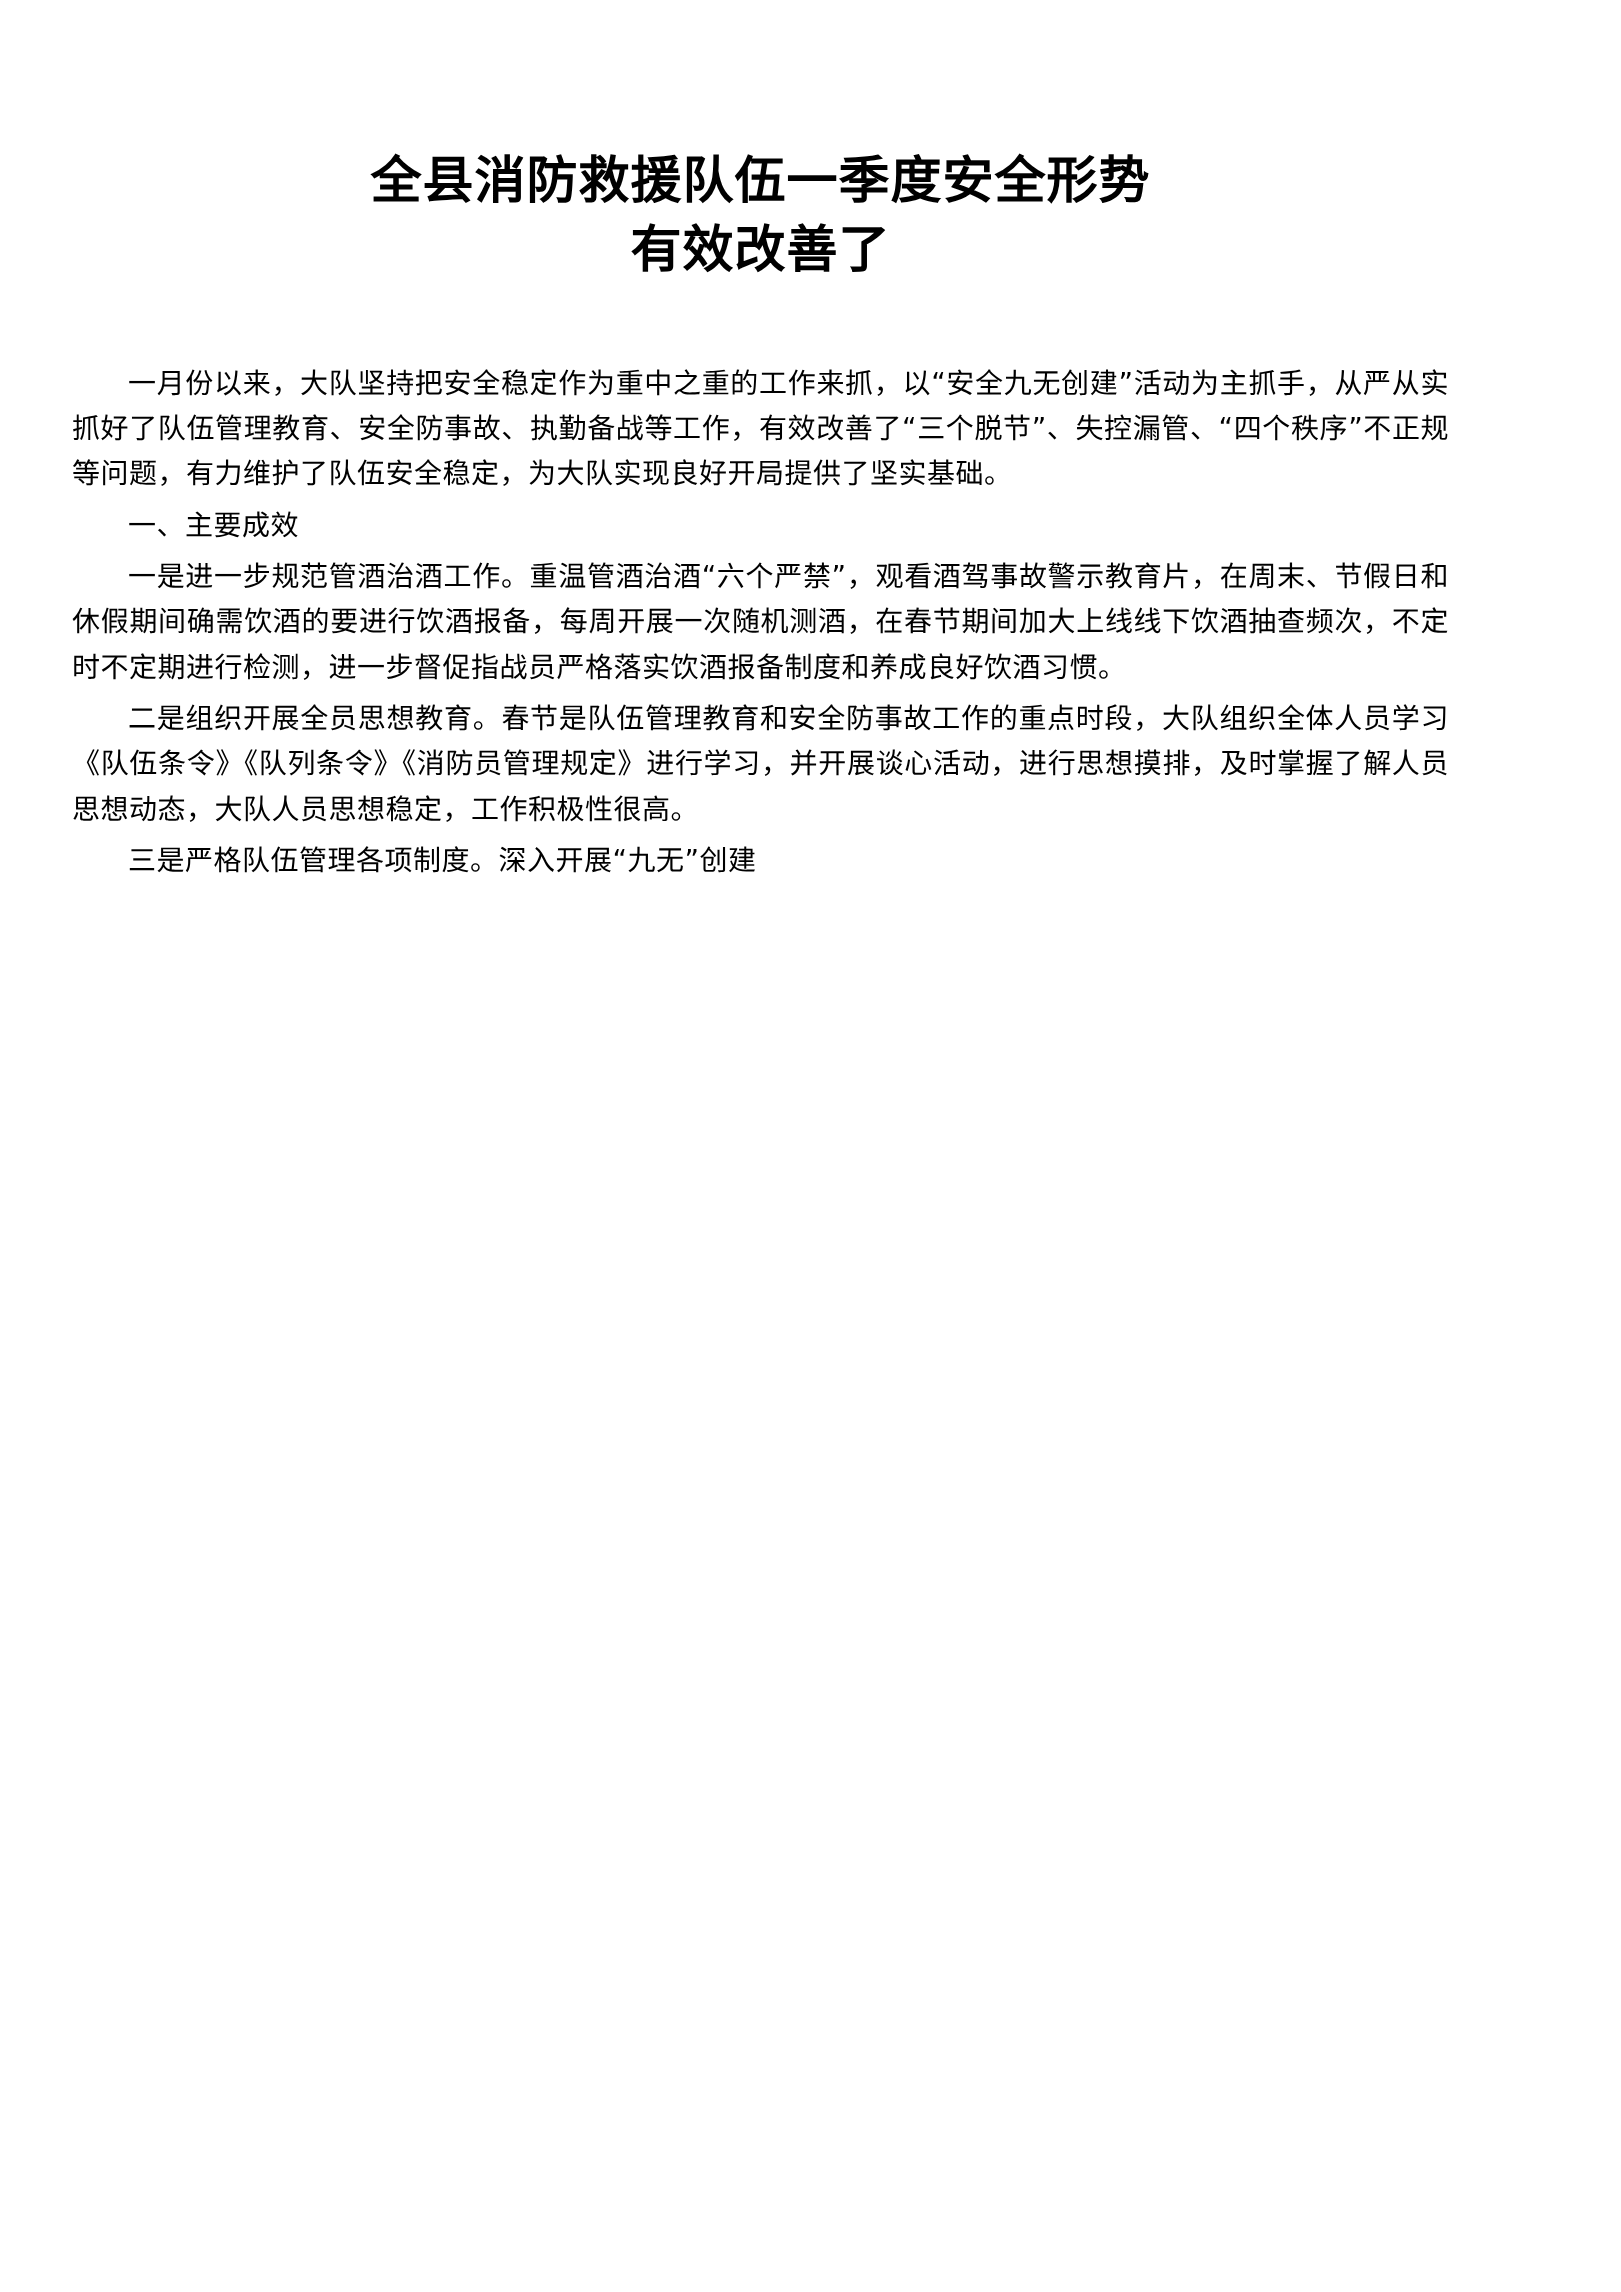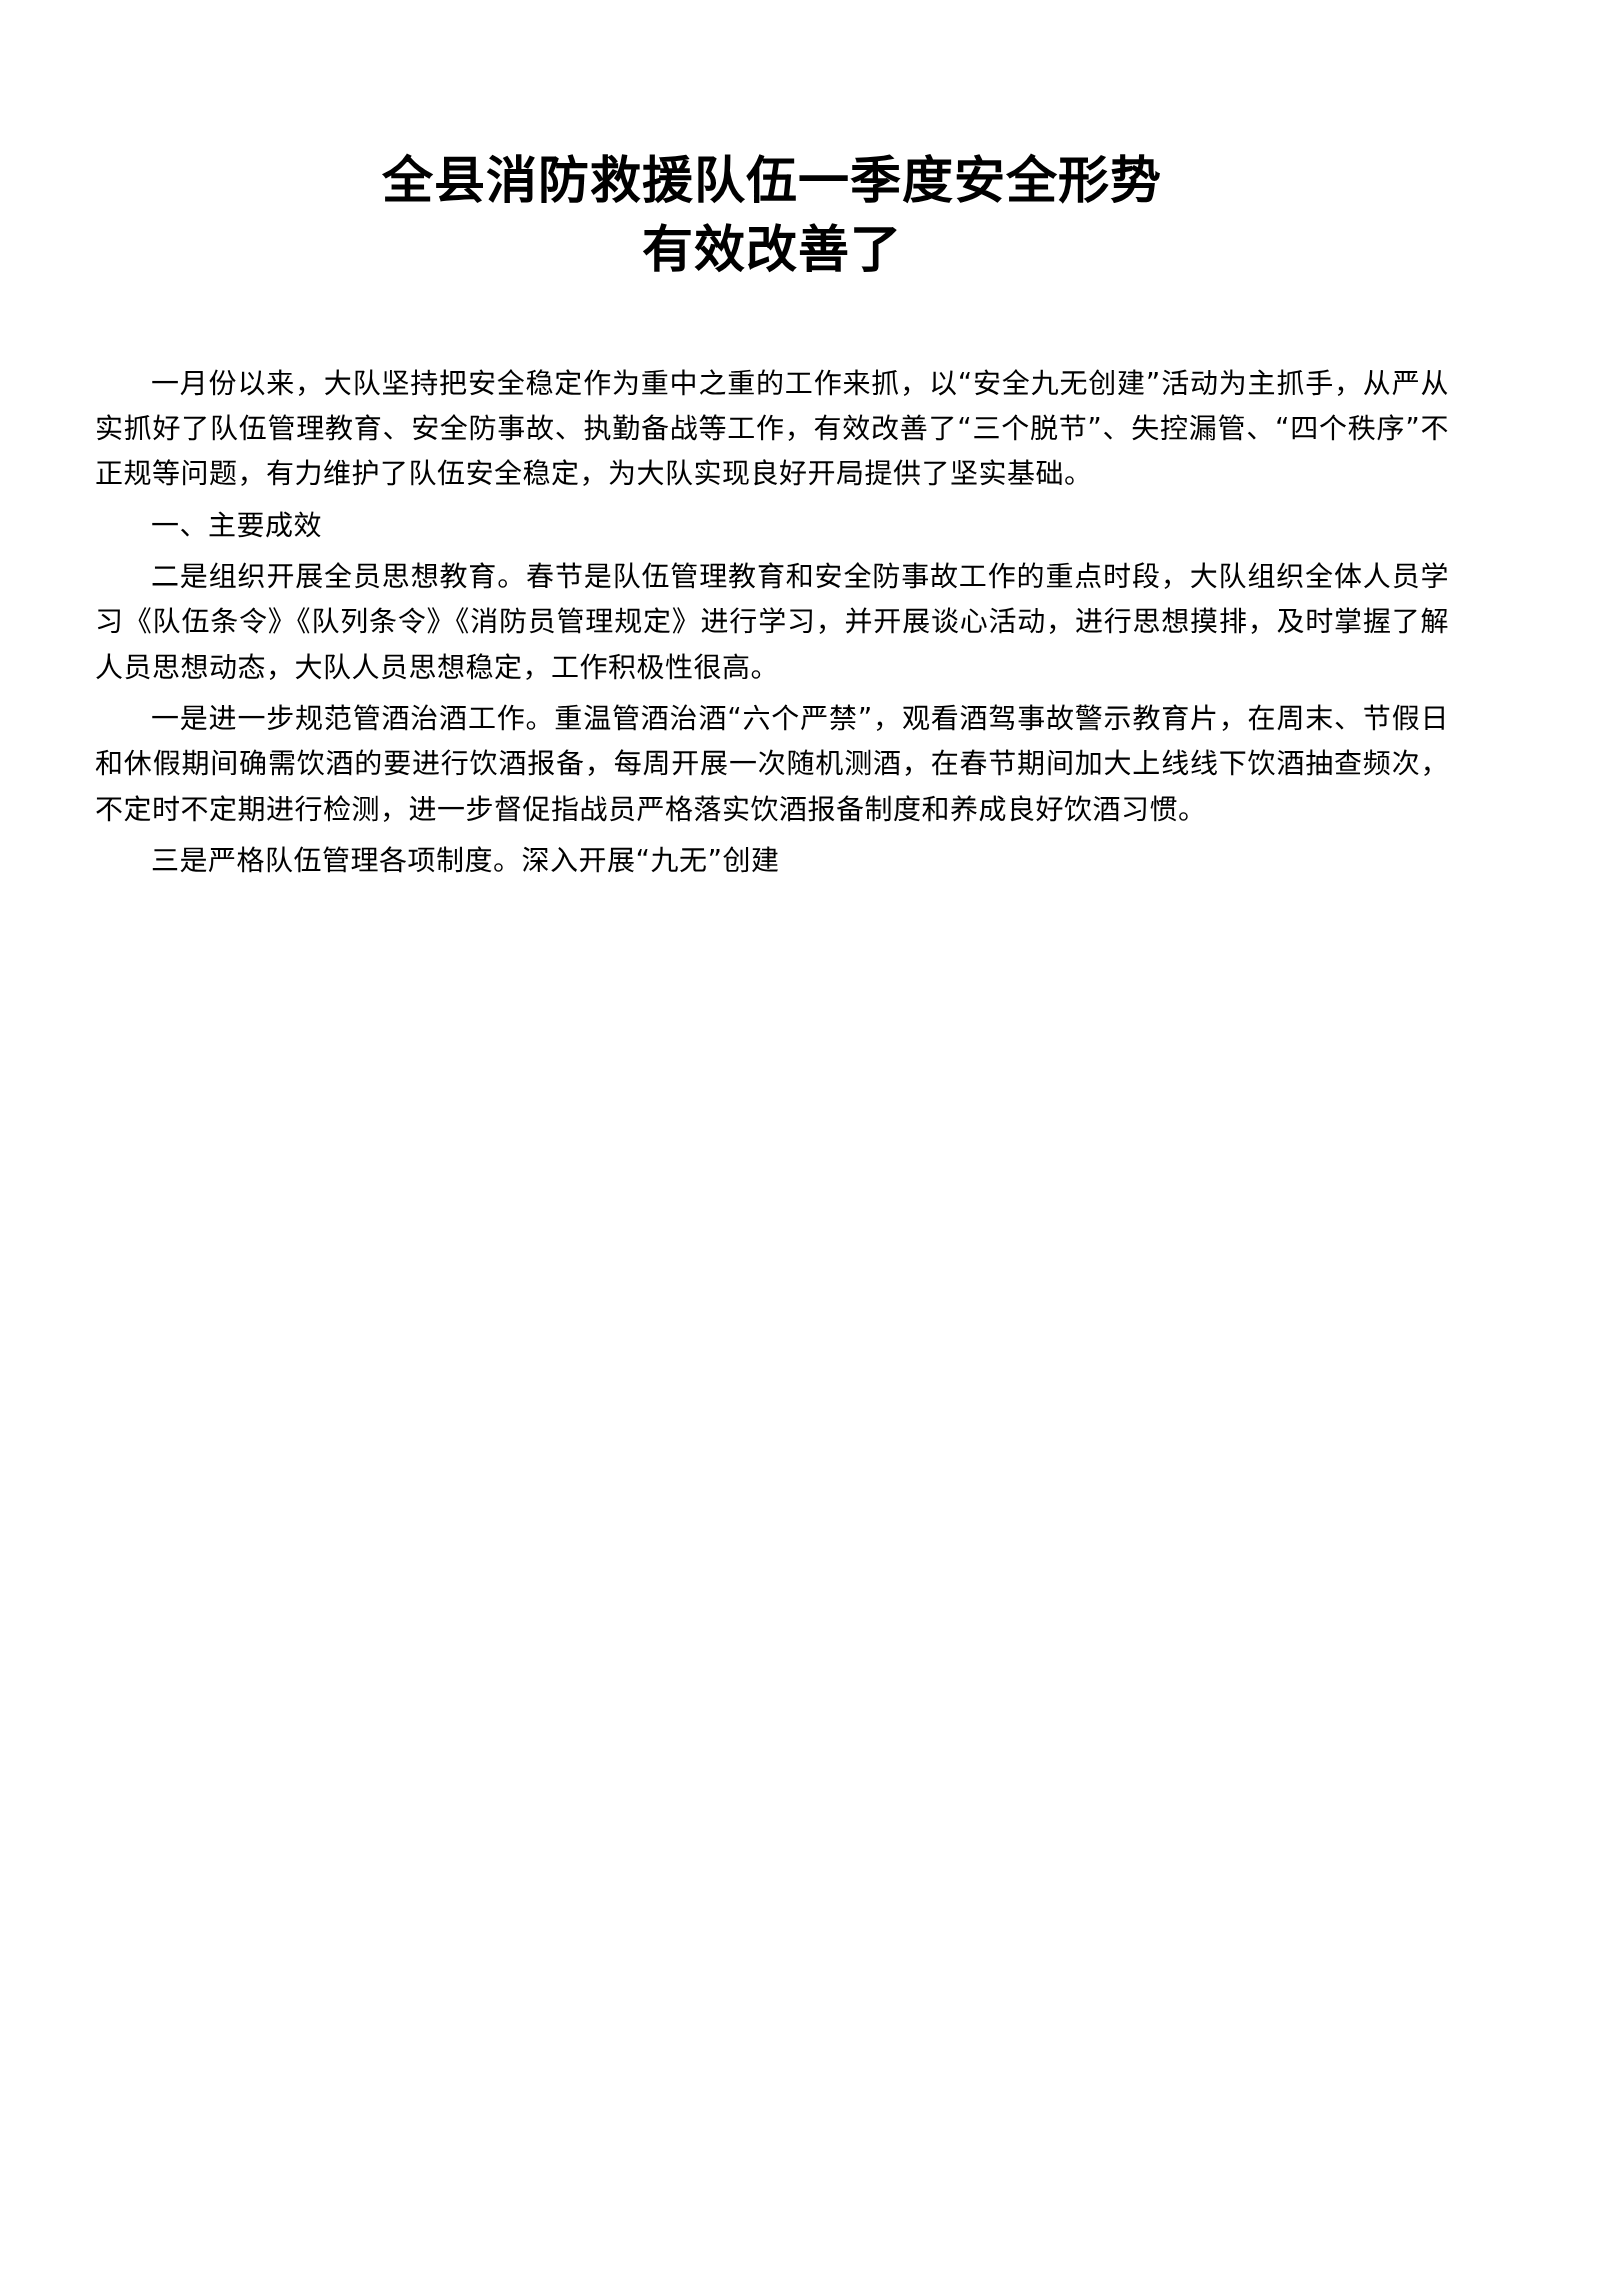--- a/index.html
+++ b/index.html
@@ -11,21 +11,21 @@
     width: 1621px;
     height: 2293px;
     font-family: "DejaVu Sans", "Liberation Sans", sans-serif;
     color: #000000;
     overflow: hidden;
   }
   .page {
     box-sizing: border-box;
     width: 1621px;
     height: 2293px;
-    padding: 147px 172px 118px 95px;
+    padding: 147px 172px 118px 72px;
     background: #ffffff;
     position: relative;
   }
   .doc-title {
     font-size: 51px;
     font-weight: bold;
     line-height: 1.35;
     text-align: center;
     letter-spacing: 1px;
     margin: 0 0 7.8px 0;
@@ -55,19 +55,19 @@
 <div class="page">
 
   <h1 class="doc-title">
     <span class="line">全县消防救援队伍一季度安全形势</span>
     <span class="line">有效改善了</span>
   </h1>
 
   <div class="body-block">
     <p class="para">一月份以来，大队坚持把安全稳定作为重中之重的工作来抓，以“安全九无创建”活动为主抓手，从严从实抓好了队伍管理教育、安全防事故、执勤备战等工作，有效改善了“三个脱节”、失控漏管、“四个秩序”不正规等问题，有力维护了队伍安全稳定，为大队实现良好开局提供了坚实基础。</p>
     <p class="para heading">一、主要成效</p>
+    <p class="para">一是进一步规范管酒治酒工作。重温管酒治酒“六个严禁”，观看酒驾事故警示教育片，在周末、节假日和休假期间确需饮酒的要进行饮酒报备，每周开展一次随机测酒，在春节期间加大上线线下饮酒抽查频次，不定时不定期进行检测，进一步督促指战员严格落实饮酒报备制度和养成良好饮酒习惯。</p>
     <p class="para">二是组织开展全员思想教育。春节是队伍管理教育和安全防事故工作的重点时段，大队组织全体人员学习《队伍条令》《队列条令》《消防员管理规定》进行学习，并开展谈心活动，进行思想摸排，及时掌握了解人员思想动态，大队人员思想稳定，工作积极性很高。</p>
-    <p class="para">一是进一步规范管酒治酒工作。重温管酒治酒“六个严禁”，观看酒驾事故警示教育片，在周末、节假日和休假期间确需饮酒的要进行饮酒报备，每周开展一次随机测酒，在春节期间加大上线线下饮酒抽查频次，不定时不定期进行检测，进一步督促指战员严格落实饮酒报备制度和养成良好饮酒习惯。</p>
     <p class="para">三是严格队伍管理各项制度。深入开展“九无”创建</p>
   </div>
 
 </div>
 
 
 </body></html>

